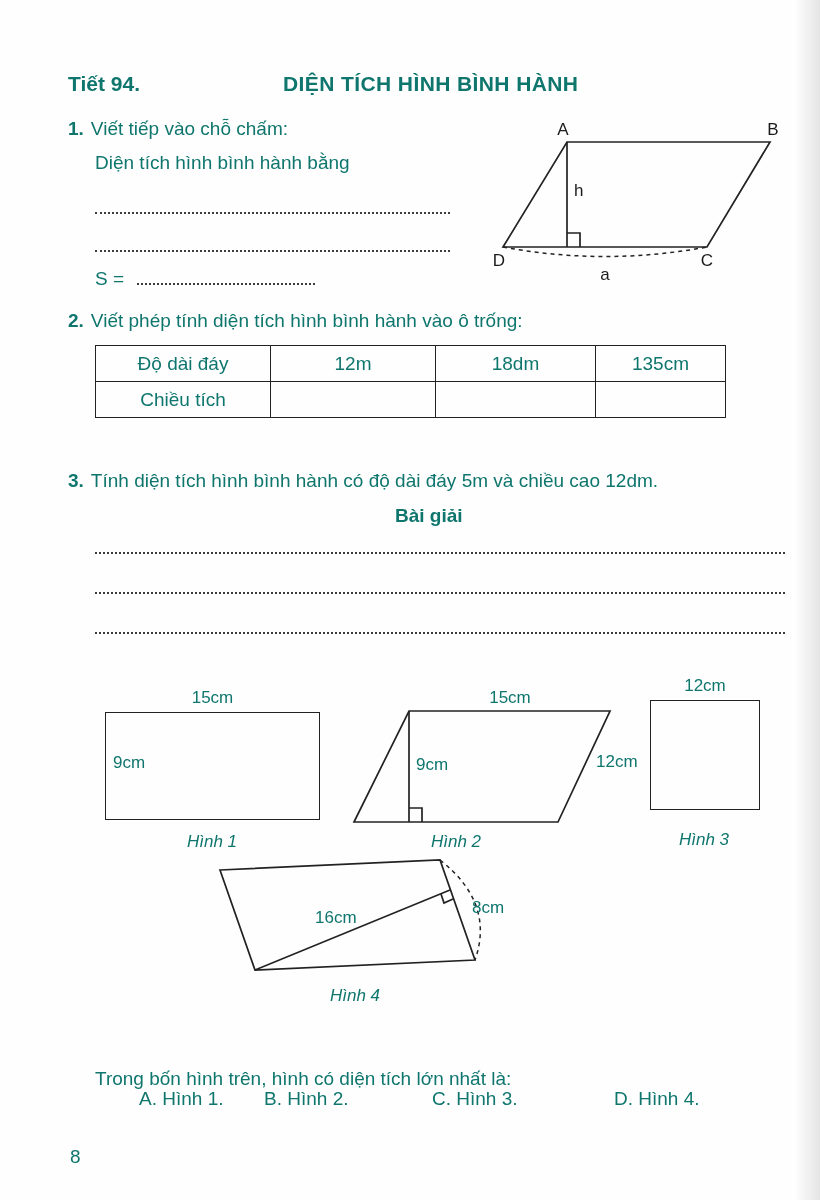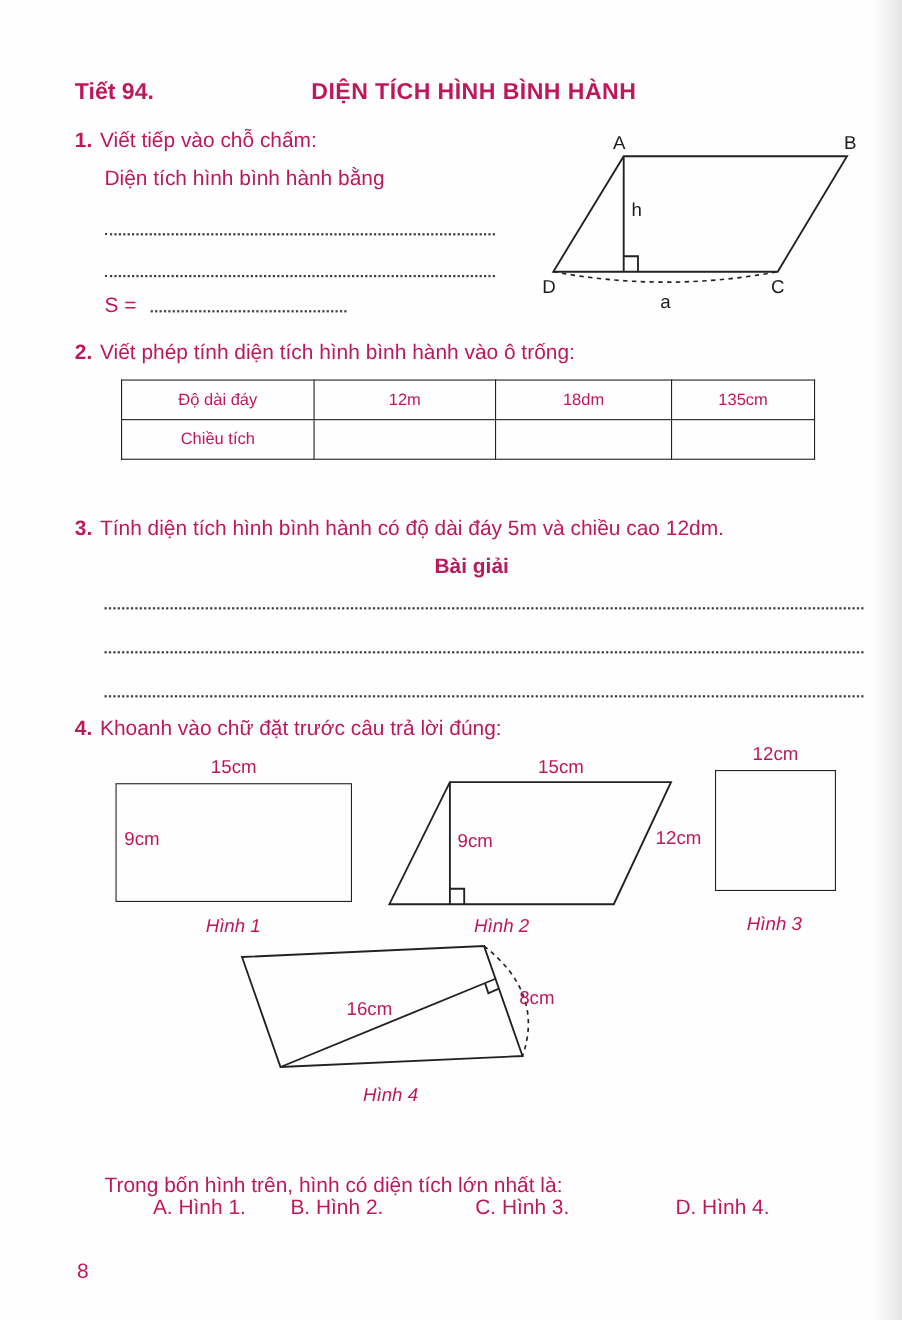--- a/index.html
+++ b/index.html
@@ -1,35 +1,34 @@
 <!DOCTYPE html>
 <html><head>
 <meta charset="utf-8">
 <style>
   html,body { margin:0; padding:0; background:#e8e8e8; }
   .page {
     position:relative; width:820px; height:1200px; margin:0 auto;
     background:#fefefe; overflow:hidden;
     font-family:"Liberation Sans","DejaVu Sans",sans-serif;
-    color:#be185d;
+    color:#0f766e;
   }
   .row { position:absolute; font-size:19px; white-space:nowrap; }
   .num { font-weight:bold; margin-right:7px; }
   .bold { font-weight:bold; }
   .italic { }
   .title { font-size:21px; font-weight:bold; letter-spacing:0.4px; }
   .dots { border-bottom:2px dotted #3c3c3c; height:0; position:absolute; }
   .dots-inline { display:inline-block; border-bottom:2px dotted #3c3c3c; height:14px; }
   .figlabel { position:absolute; font-size:17px; white-space:nowrap; }
   .caption { position:absolute; font-size:17px; font-style:italic; text-align:center; }
   .shape-rect { position:absolute; border:1.8px solid #222; background:transparent; }
   table.calc {
     position:absolute; border-collapse:collapse; table-layout:fixed;
-    font-size:15px;
-    margin-left:15px;
+    font-size:19px;
   }
   table.calc td {
     border:1.8px solid #222; height:35px; text-align:center; padding:0 6px;
   }
   svg { position:absolute; overflow:visible; }
   svg .stroke { stroke:#222; stroke-width:1.7; fill:none; }
   svg .dash { stroke:#222; stroke-width:1.5; fill:none; stroke-dasharray:4 4; }
   svg text { font-family:"Liberation Sans","DejaVu Sans",sans-serif; font-size:17px; fill:#1b1b1b; }
   .edge-shade {
     position:absolute; right:0; top:0; width:26px; height:100%;
@@ -96,23 +95,20 @@
     </table>
 
   <div class="row" style="left:68px; top:470px;">
     <span class="num">3.</span><span>Tính diện tích hình bình hành có độ dài đáy 5m và chiều cao 12dm.</span>
   </div>
   <div class="row bold italic" style="left:395px; top:505px;">Bài giải</div>
   <div class="dots" style="left:95px; top:552px; width:690px;"></div>
   <div class="dots" style="left:95px; top:592px; width:690px;"></div>
   <div class="dots" style="left:95px; top:632px; width:690px;"></div>
 
-  <div class="row" style="left:68px; top:652px;">
-    <span class="num">4.</span><span>Khoanh vào chữ đặt trước câu trả lời đúng:</span>
-  </div>
 
   <div class="figlabel" style="left:150px; top:688px; width:125px; text-align:center;">15cm</div>
   <div class="shape-rect" style="left:105px; top:712px; width:213px; height:106px;"></div>
   <div class="figlabel" style="left:113px; top:753px;">9cm</div>
   <div class="caption" style="left:152px; top:832px; width:120px;">Hình 1</div>
 
   <div class="figlabel" style="left:470px; top:688px; width:80px; text-align:center;">15cm</div>
   <svg style="left:352px; top:708px;" width="265" height="118" viewBox="0 0 265 118">
     <polygon class="stroke" points="57,3 258,3 206,114 2,114"></polygon>
     <line class="stroke" x1="57" y1="3" x2="57" y2="114"></line>

